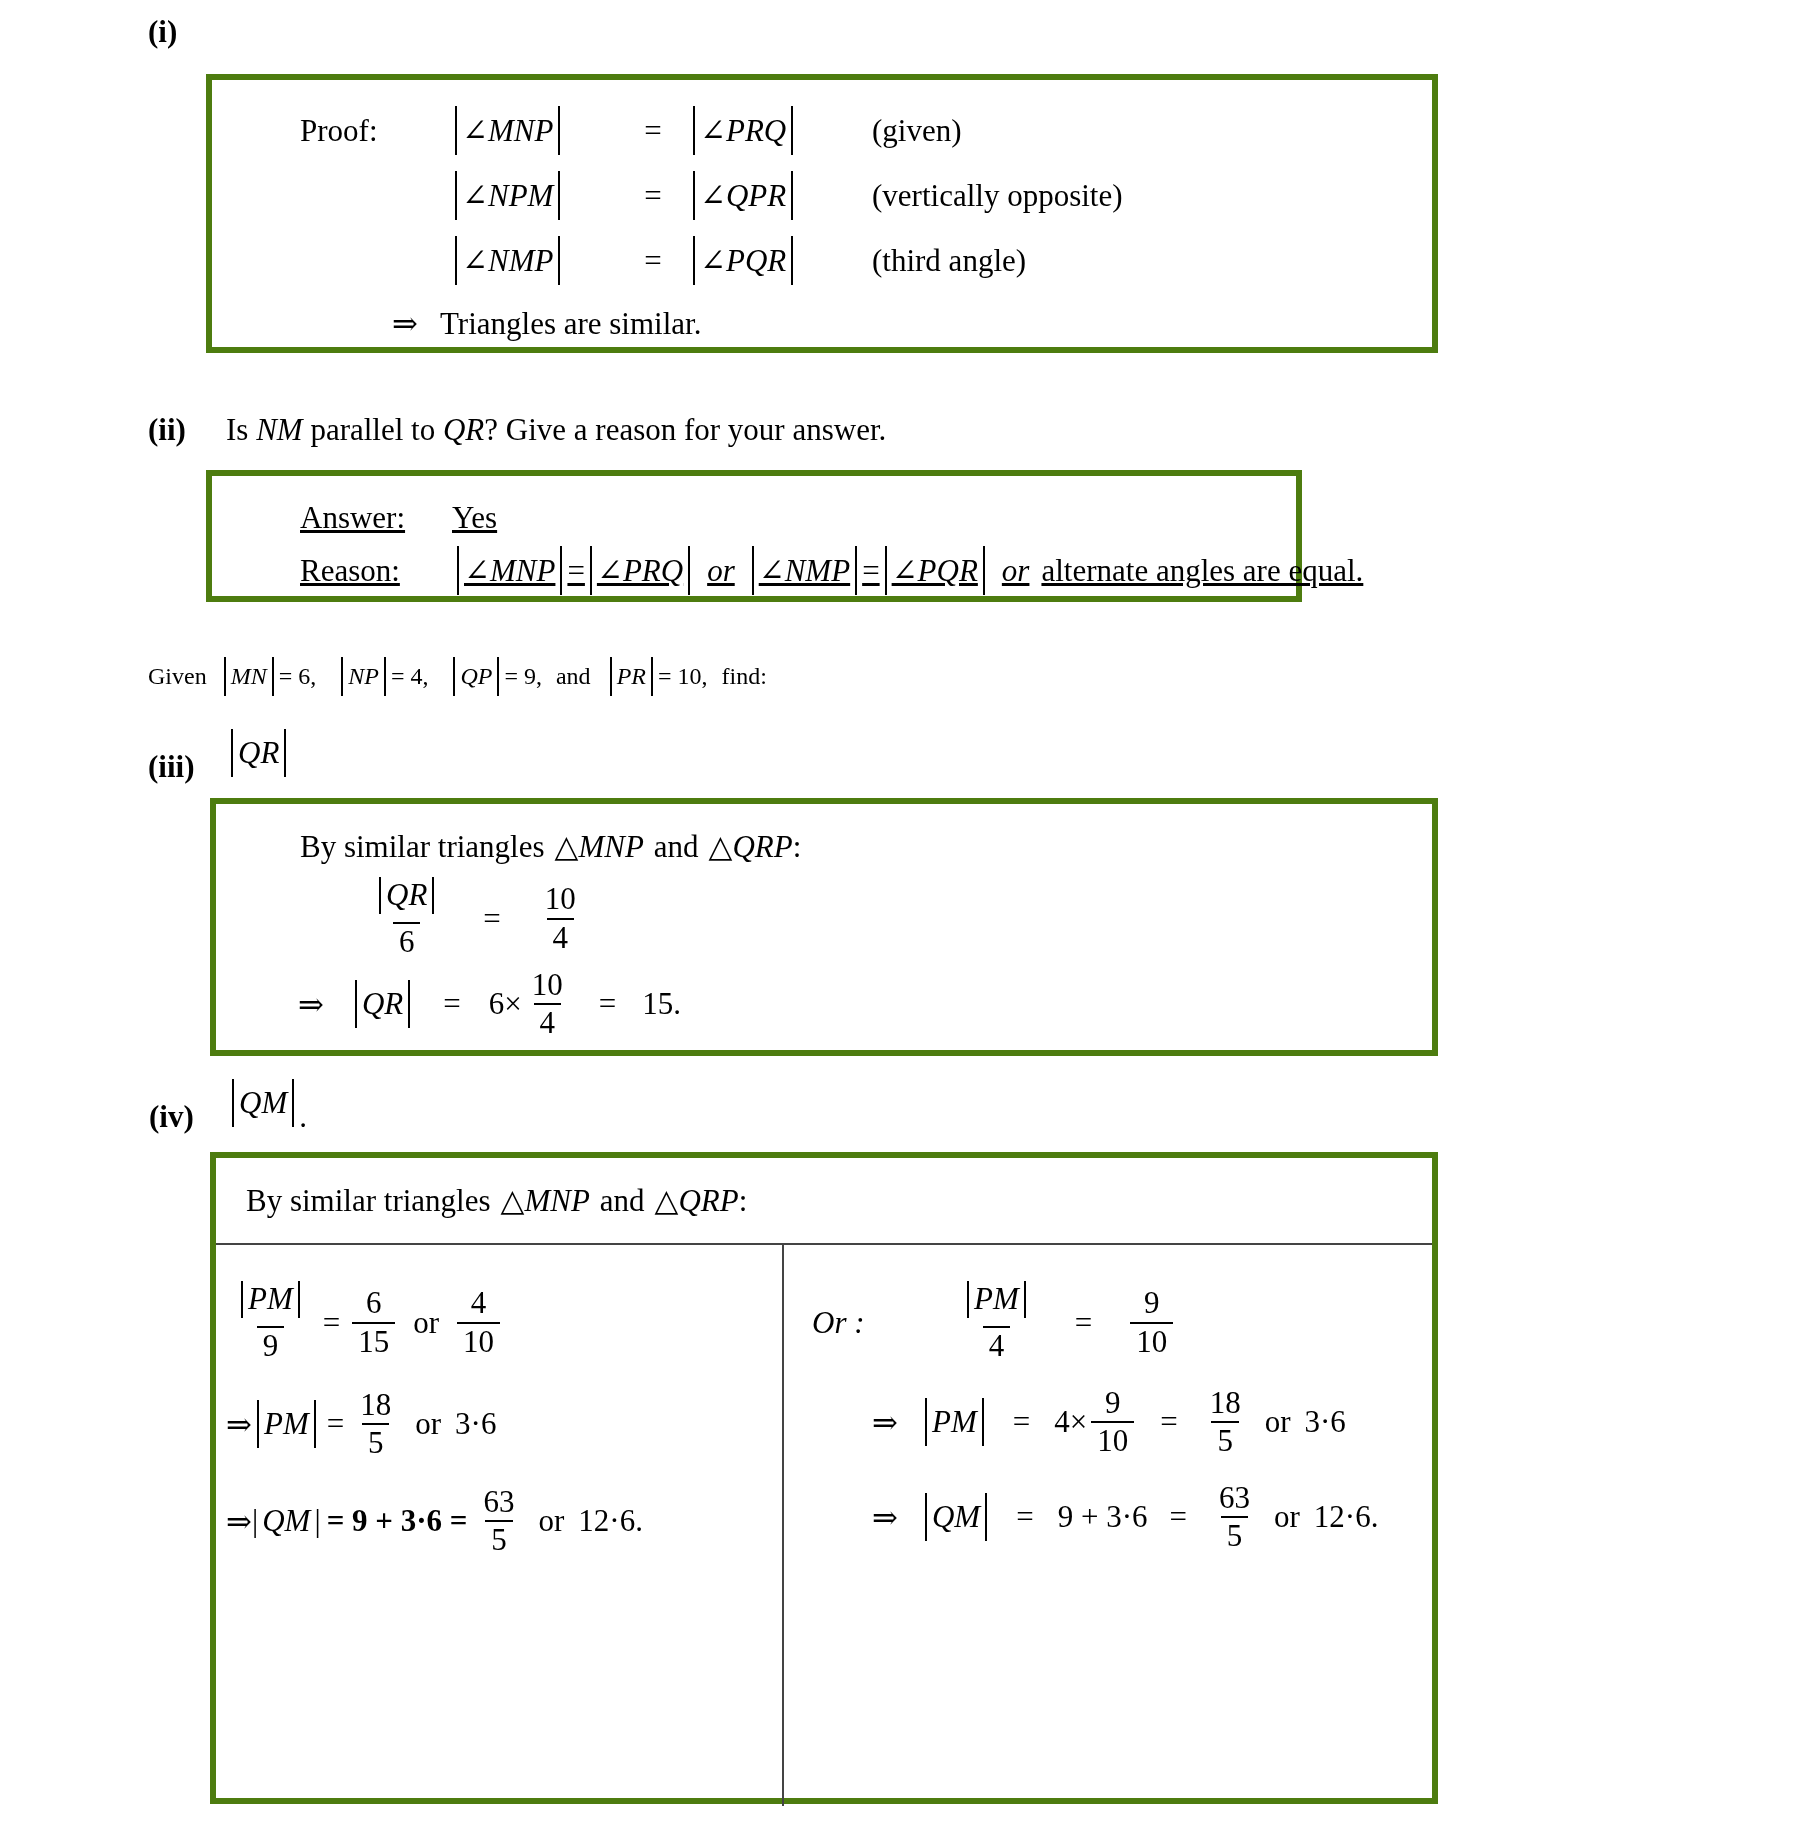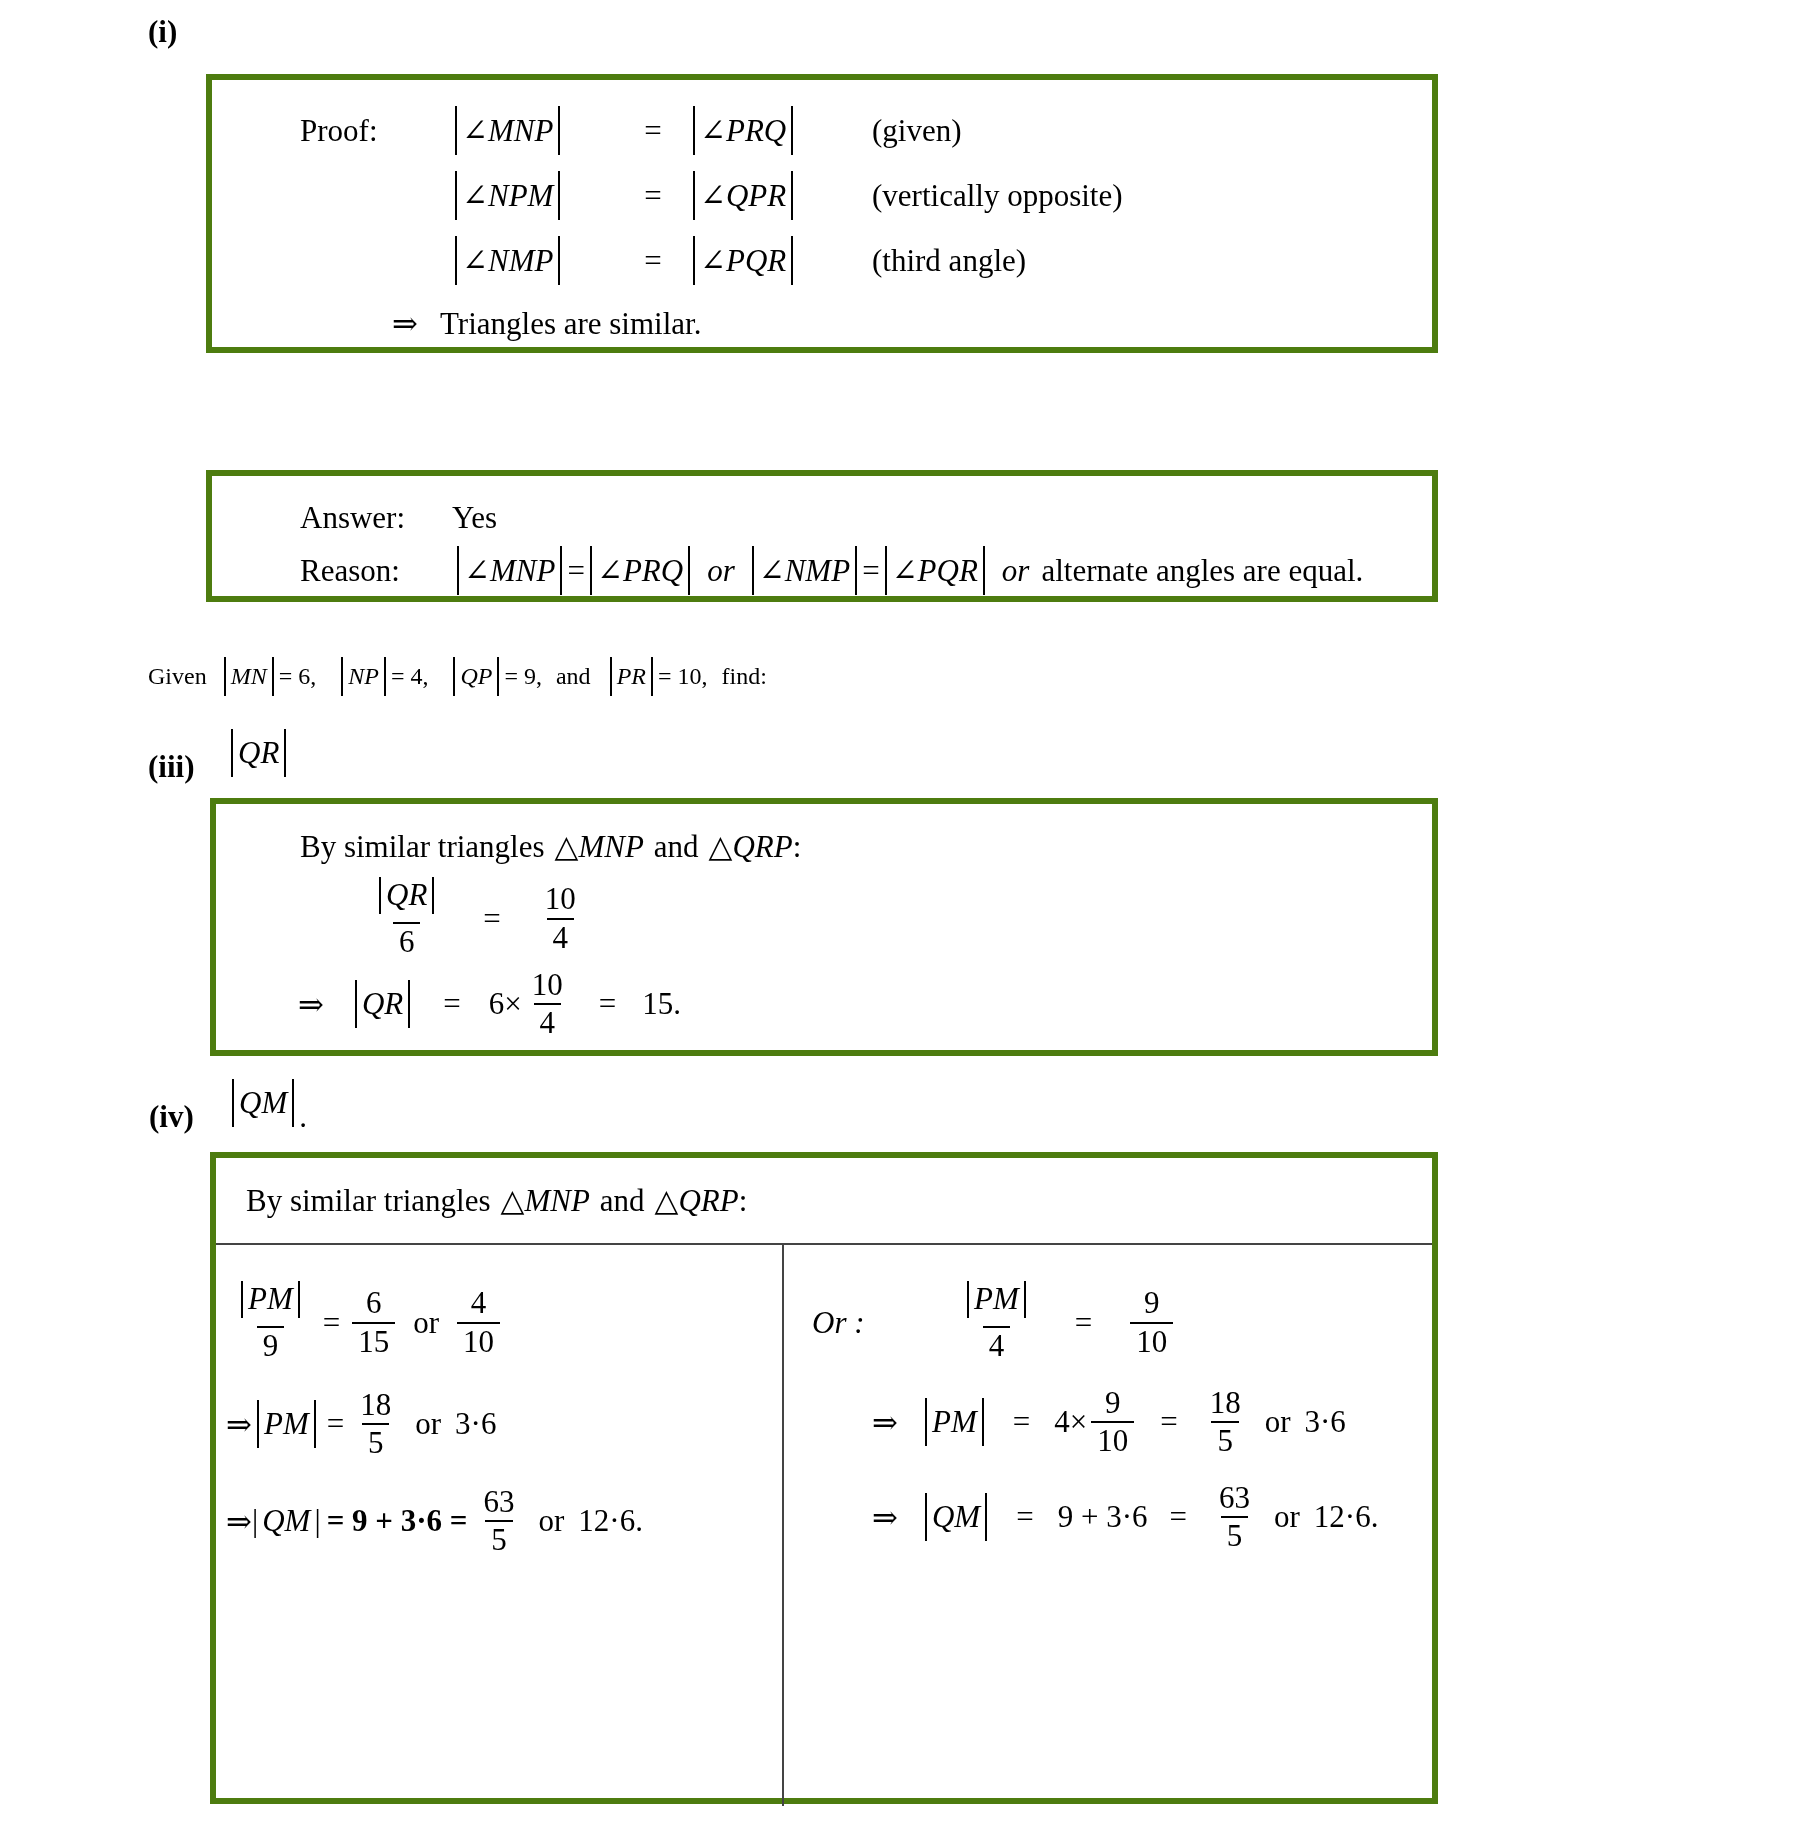--- a/index.html
+++ b/index.html
@@ -155,22 +155,31 @@
         </span>
       <span class="proof-note">(third angle)</span>
     </div>
 
     <div class="row" style="margin:26px 0 0 180px; font-size:31px;">
       <span class="impl">⇒</span>
       <span style="margin-left:22px;">Triangles are similar.</span>
     </div>
   </div>
 
-
-  <div class="ansbox" style="position:absolute; left:206px; top:470px; width:1232px; height:132px;">
+  <div class="qline" style="position:absolute; left:148px; top:412px;">
+    <span class="qlabel">(ii)</span>
+    <span>
+      <span>Is</span>
+      <span class="it">NM</span>
+      <span>parallel to</span>
+      <span class="it">QR</span><span>?  Give a reason for your answer.</span>
+    </span>
+  </div>
+
+  <div class="ansbox" style="position:absolute; left:206px; top:470px; width:1096px; height:132px;text-decoration:underline;">
 
     <div class="row" style="margin:24px 0 0 88px; font-size:31px;">
       <span style="width:152px; flex:0 0 152px;">Answer:</span>
       <span>Yes</span>
     </div>
 
     <div class="row" style="margin:16px 0 0 88px; font-size:31px;">
       <span style="width:152px; flex:0 0 152px;">Reason:</span>
       <span class="abs tall">
           <span class="inner">∠MNP</span>

